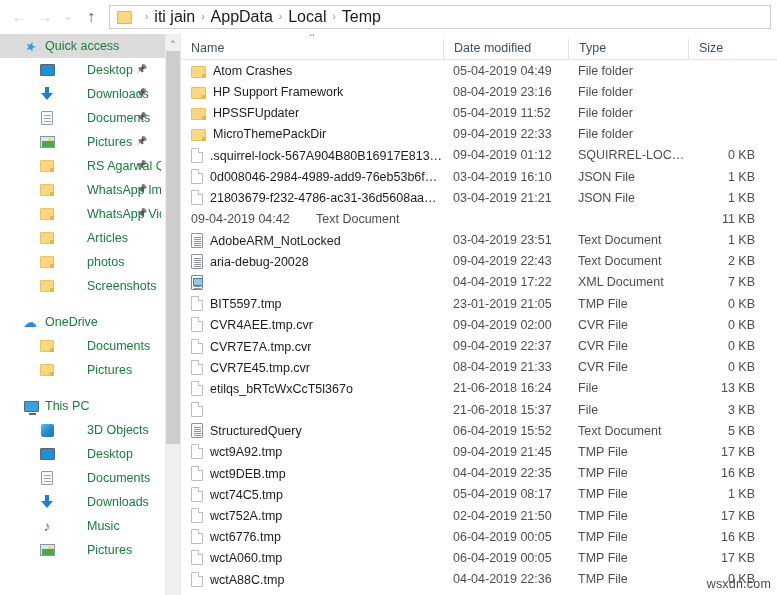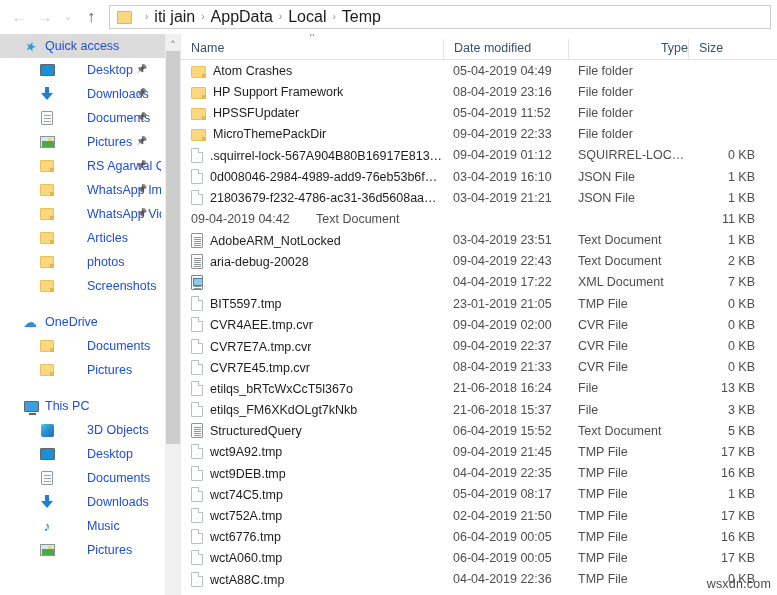--- a/index.html
+++ b/index.html
@@ -112,21 +112,21 @@
   .sb-row.selected { background: #dbdbdb; }
   .sb-row .sb-icon {
     width: 18px; height: 16px;
     margin-right: 5px;
     flex: none;
     position: relative;
     display: flex; align-items: center; justify-content: center;
   }
   .sb-row .sb-label {
     font-size: 12.5px;
-    color: #1d4ed8;
+    color: #15803d;
     overflow: hidden;
     text-overflow: clip;
   }
   .sb-row.lvl0 { padding-left: 22px; }
   .sb-row.lvl1 { padding-left: 38px; gap: 26px; }
   .sb-pin {
     position: absolute;
     right: 18px;
     top: 6px;
     width: 11px; height: 11px;
@@ -302,21 +302,21 @@
     position: absolute;
     top: -7px;
     left: 50%;
     transform: translateX(-50%);
     color: #5a5a5a;
     font-size: 9px;
     line-height: 1;
   }
   .c-name { width: 262px; }
   .c-date { width: 125px; }
-  .c-type { width: 120px; justify-content: flex-end; }
+  .c-type { width: 120px; }
   .c-size { flex: 1; }
 
   .rows {
     flex: 1;
     overflow: hidden;
   }
   .row {
     height: 21.2px;
     display: flex;
     align-items: center;
@@ -766,21 +766,20 @@
               <span class="fi blank"></span>
               <span class="fn">etilqs_bRTcWxCcT5l367o</span>
             </div>
             <div class="cell-date">21-06-2018 16:24</div>
             <div class="cell-type">File</div>
             <div class="cell-size">13 KB</div>
           </div>
           <div class="row">
             <div class="cell-name">
               <span class="fi blank"></span>
-              <span class="fn">etilqs_FM6XKdOLgt7kNkb</span>
             </div>
             <div class="cell-date">21-06-2018 15:37</div>
             <div class="cell-type">File</div>
             <div class="cell-size">3 KB</div>
           </div>
           <div class="row">
             <div class="cell-name">
               <span class="fi text"></span>
               <span class="fn">StructuredQuery</span>
             </div>

